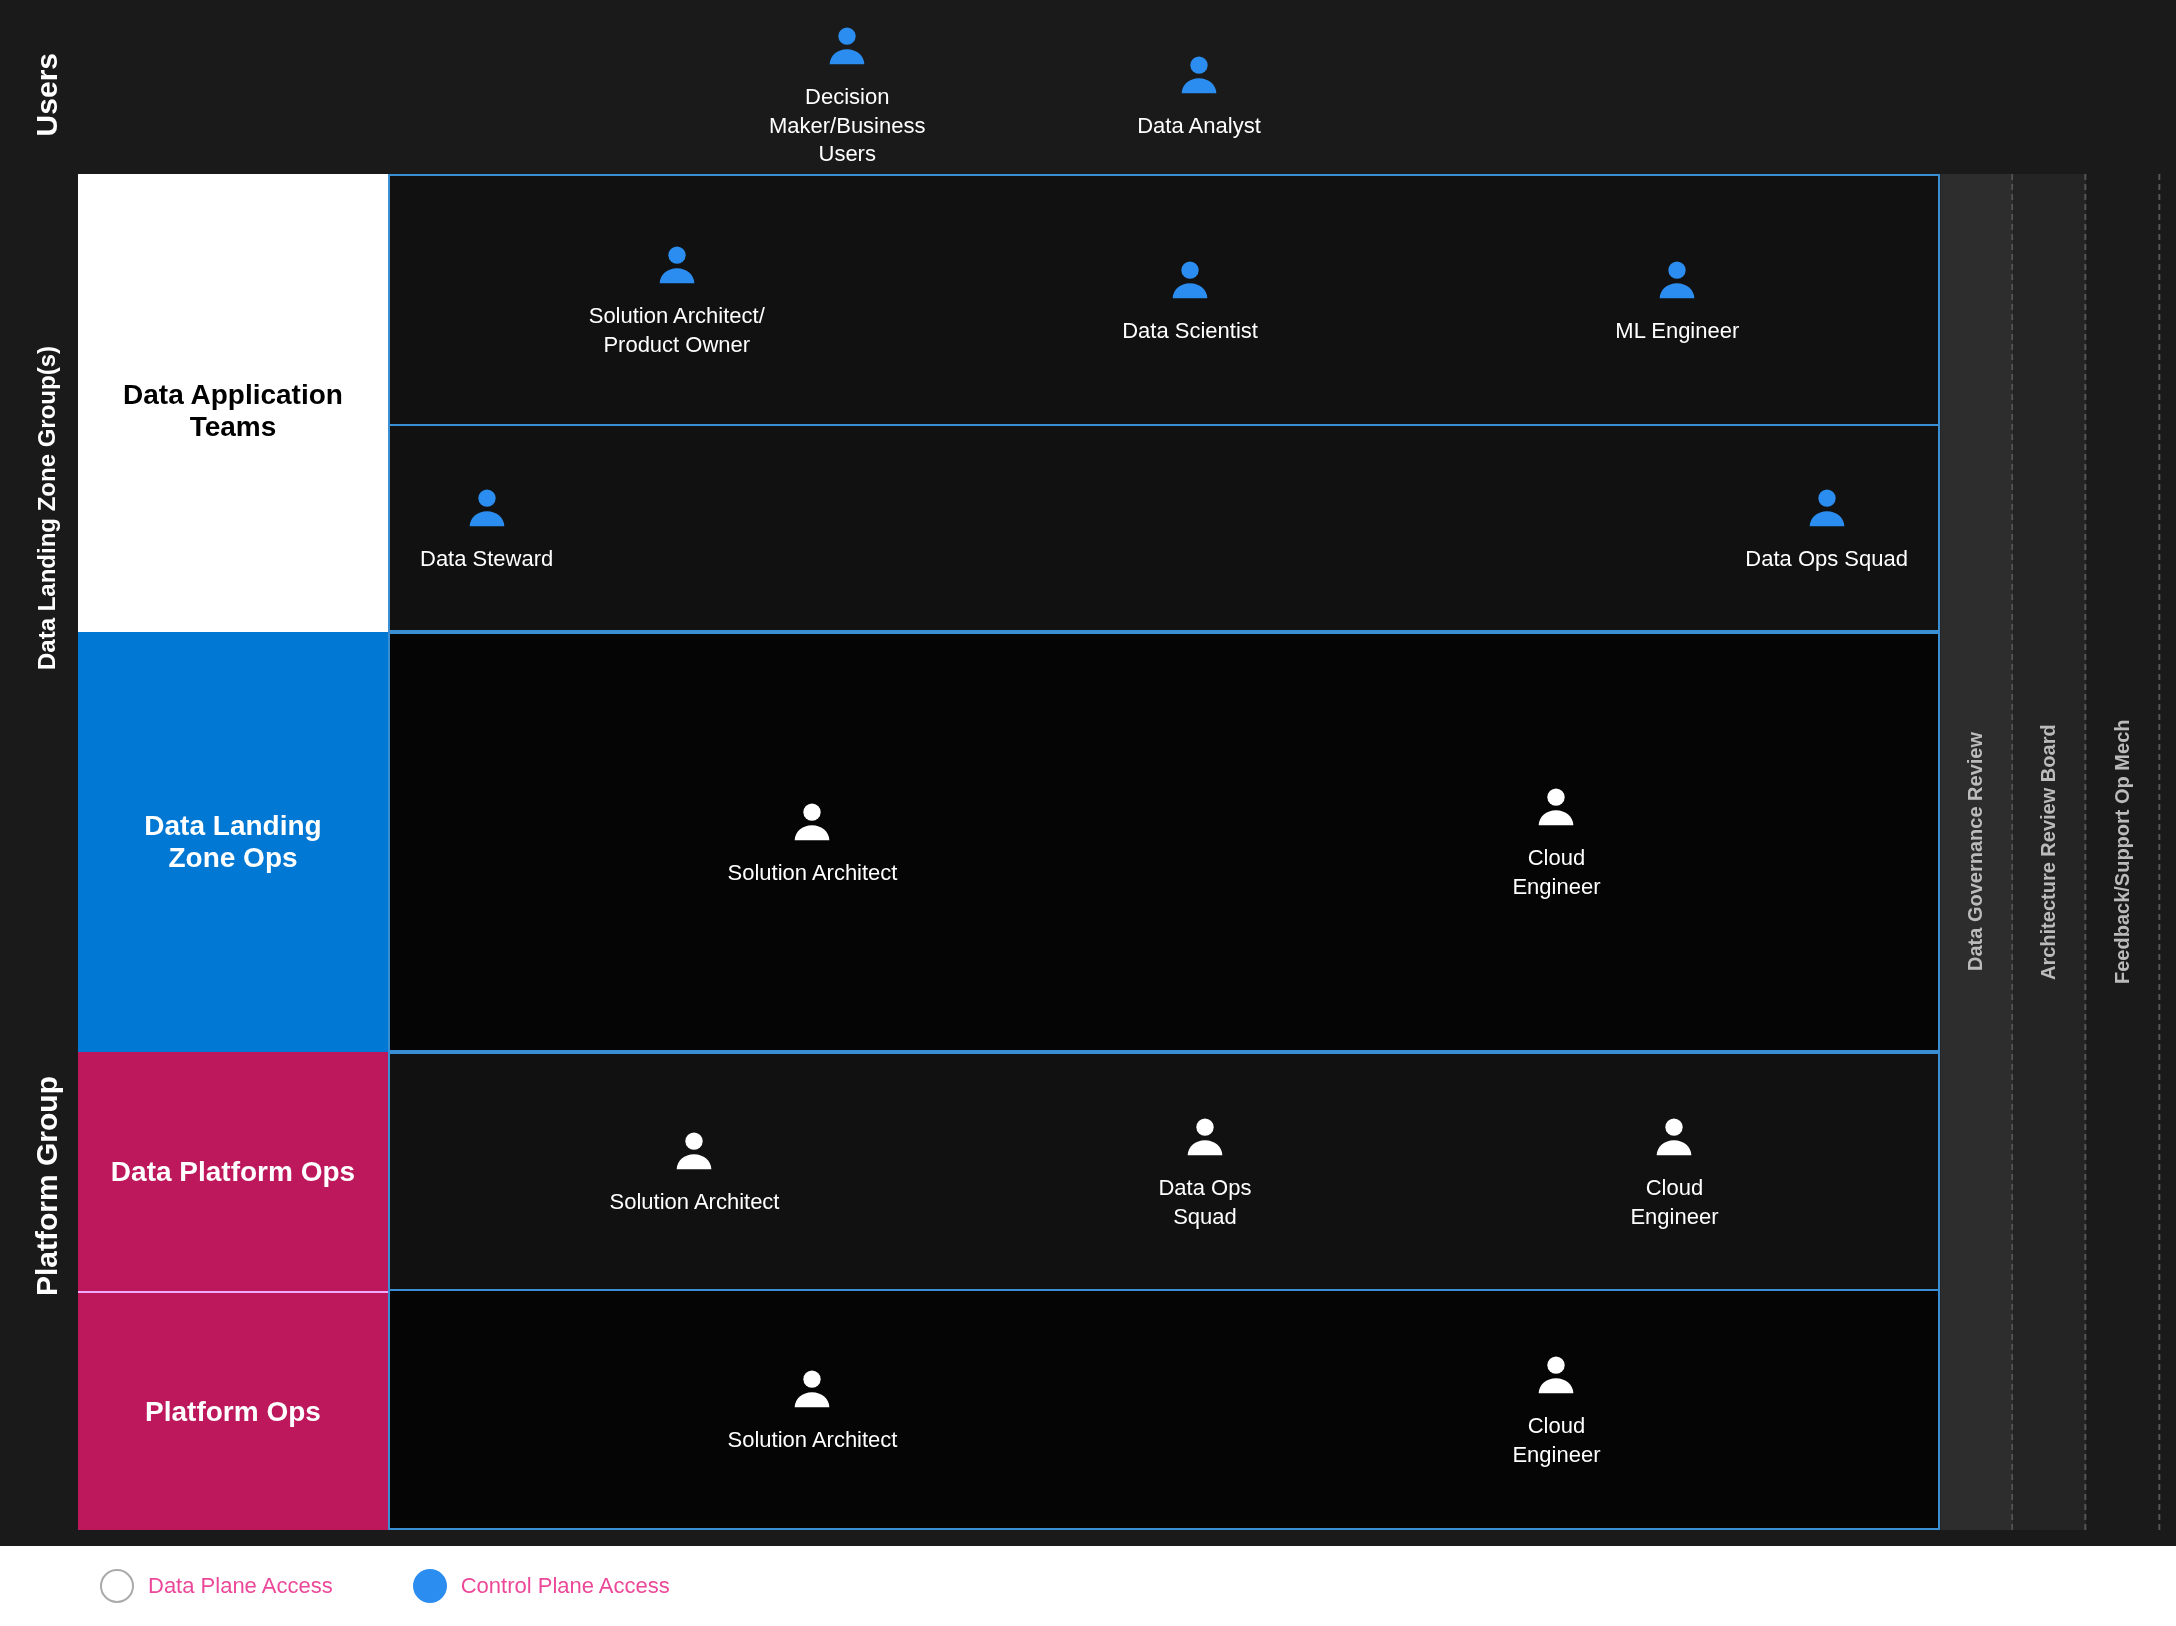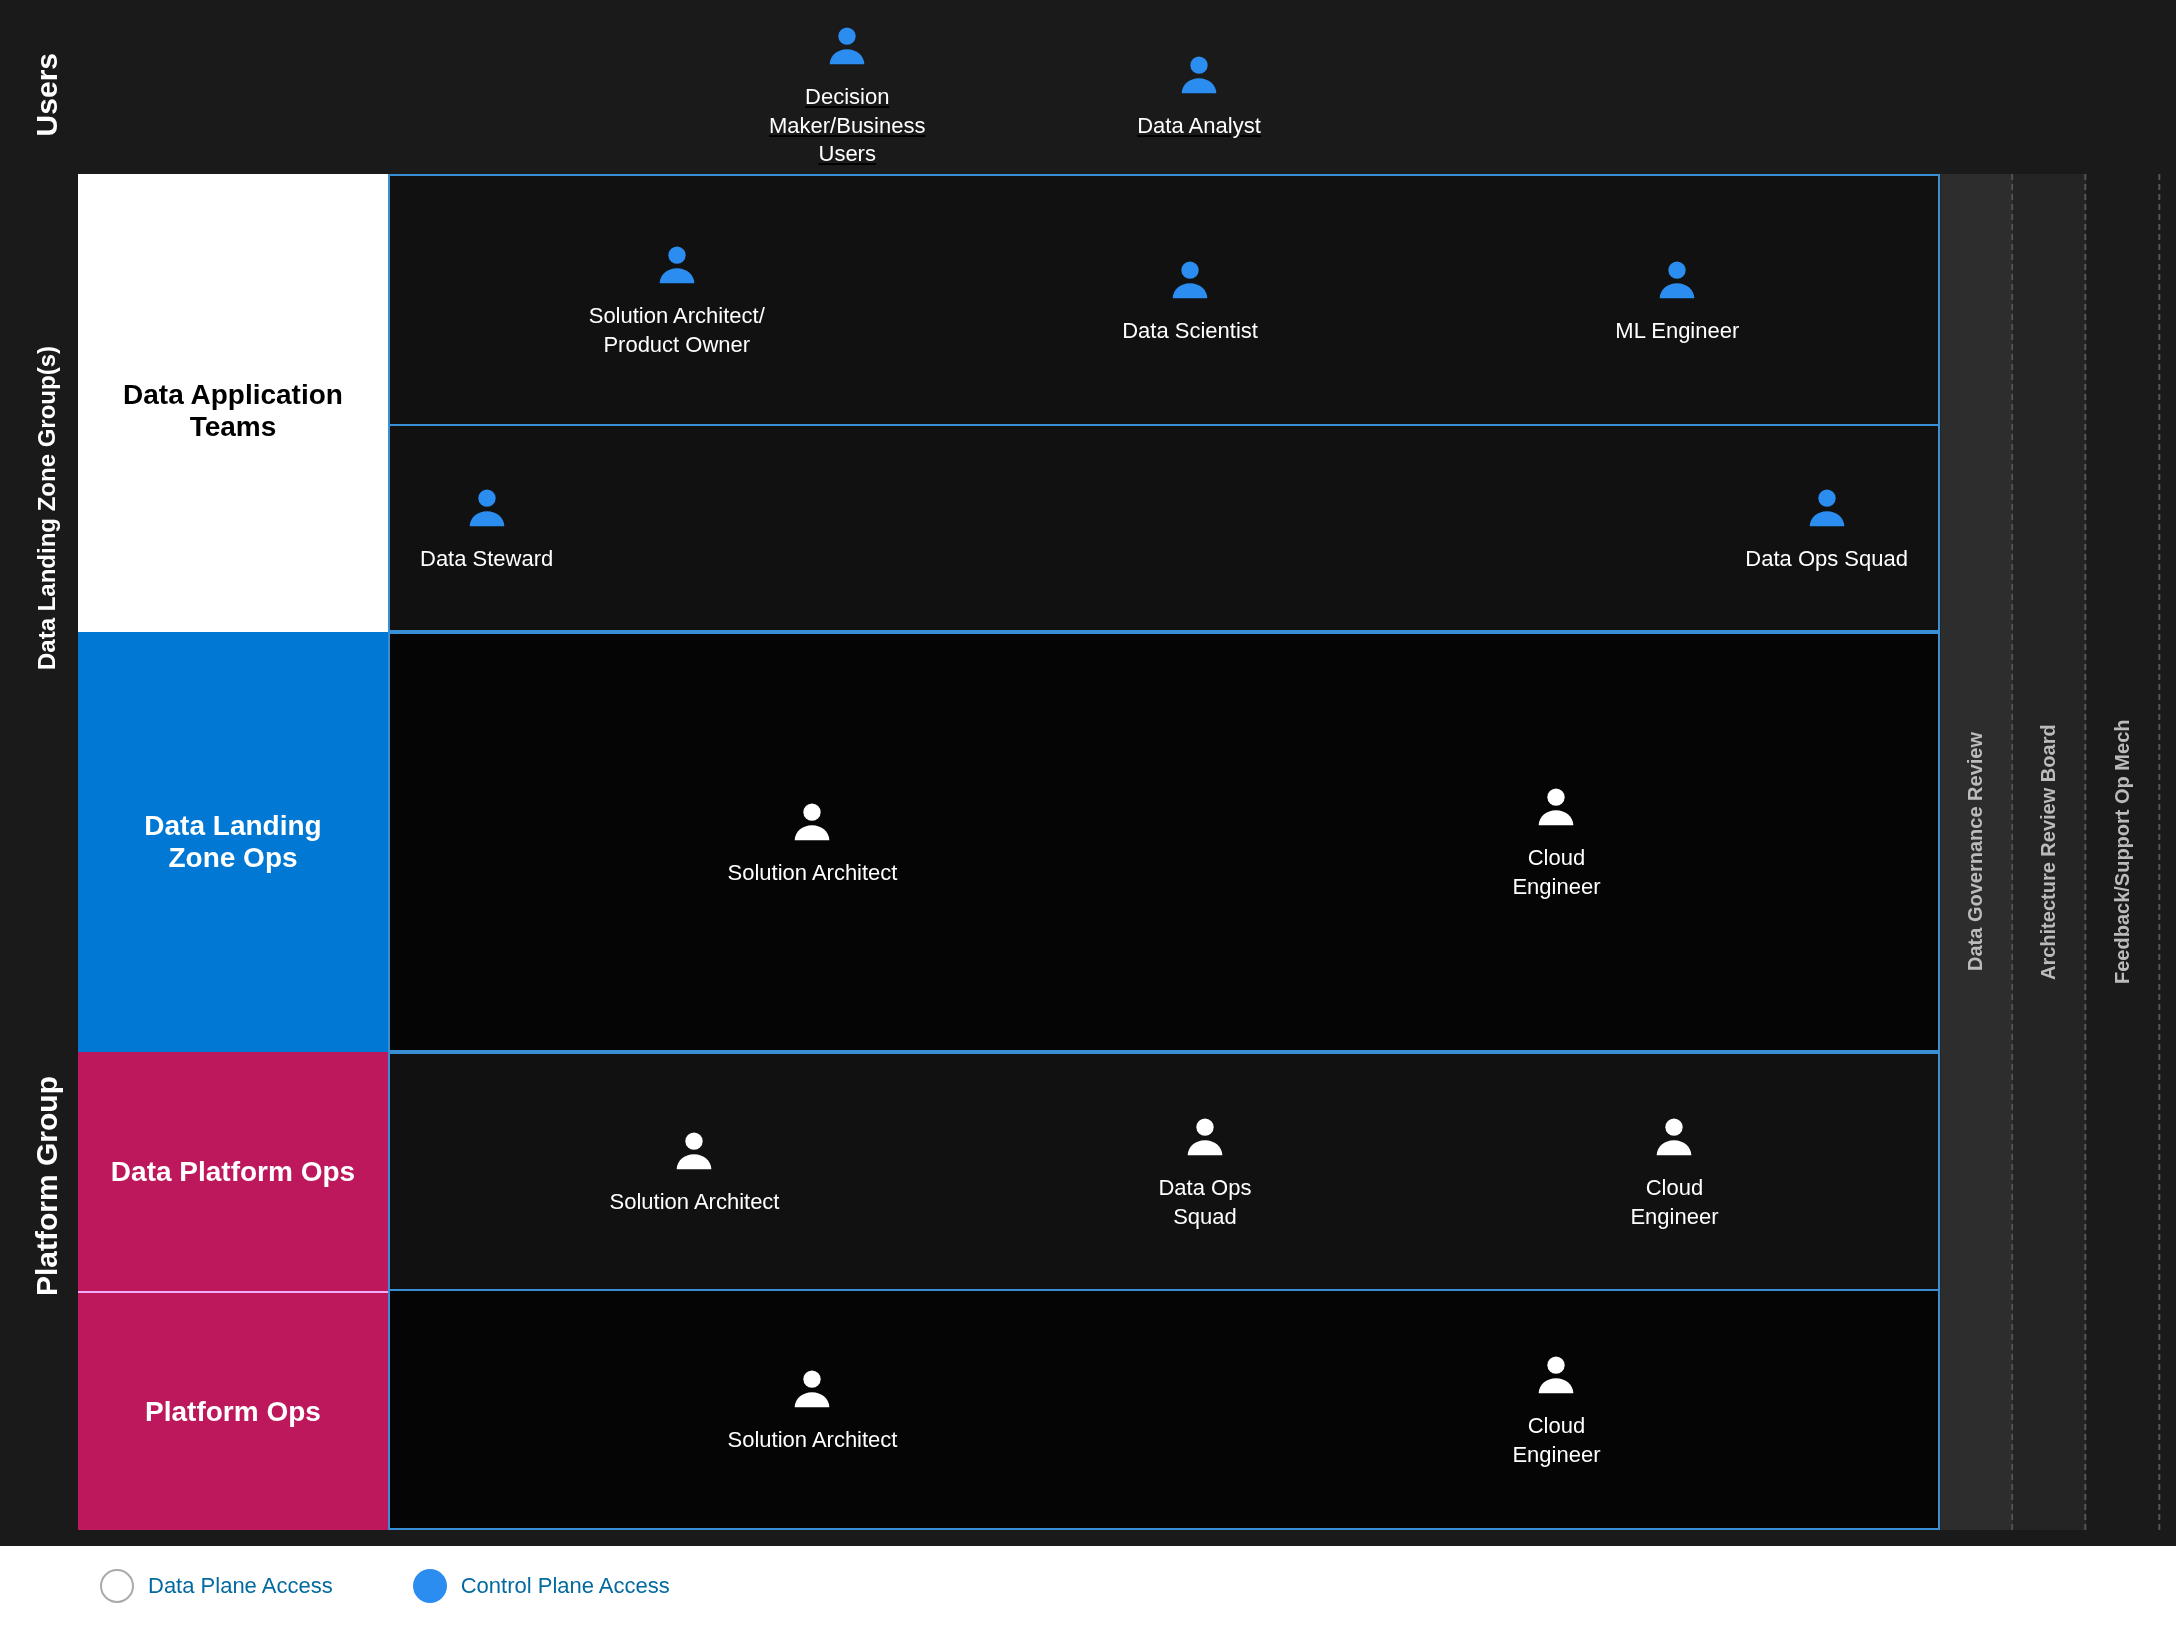--- a/index.html
+++ b/index.html
@@ -98,21 +98,20 @@
     }
 
     
     .ur {
       height: 158px;
       background: #1a1a1a;
       display: flex;
       align-items: center;
       justify-content: center;
       gap: 200px;
-      text-decoration: underline;
     }
 
     
     .dlzgr {
       flex: 0 0 668px;
       display: flex;
     }
 
     .dlzgr-left {
       width: 310px;
@@ -285,21 +284,21 @@
 
     .leg-circle-filled {
       width: 34px;
       height: 34px;
       border-radius: 50%;
       background: #2b8def;
     }
 
     .leg-text {
       font-size: 22px;
-      color: #0369a1;
+      color: #ec4899;
       text-align: right;
     }
 
     .dlzg-combined {
       flex: 0 0 878px;
       display: flex;
       flex-direction: column;
     }
   </style>
 </head>

